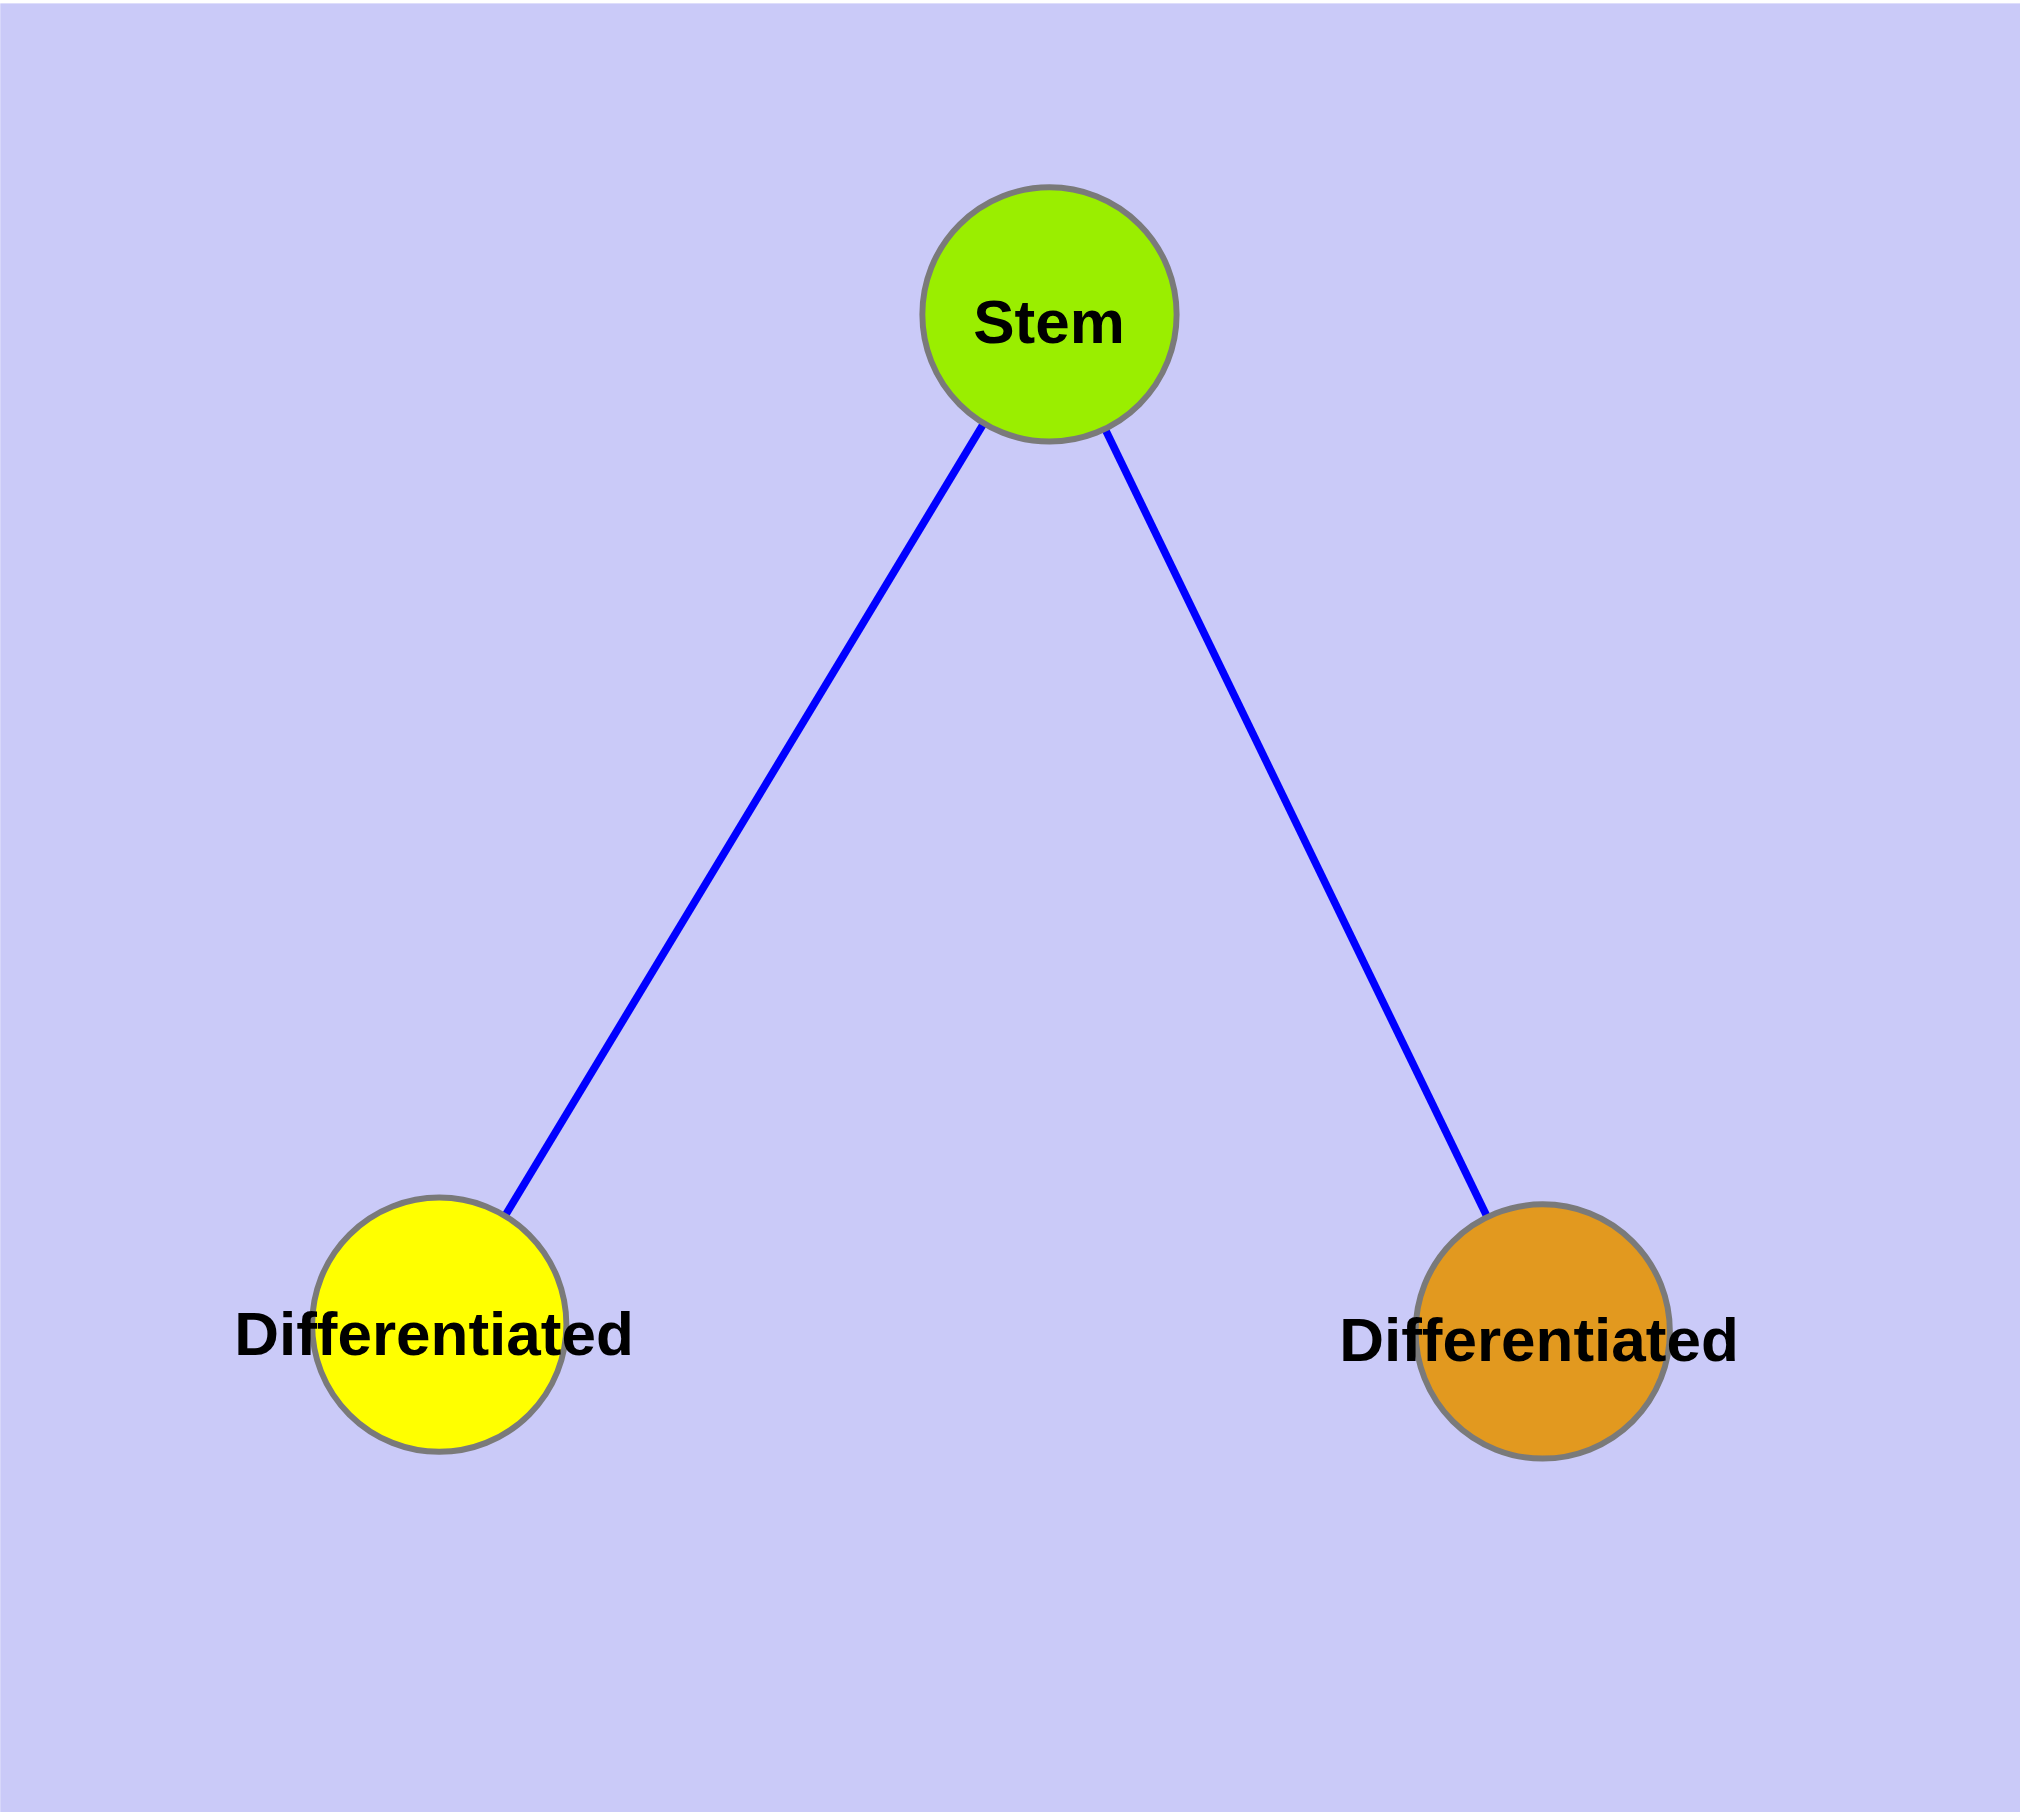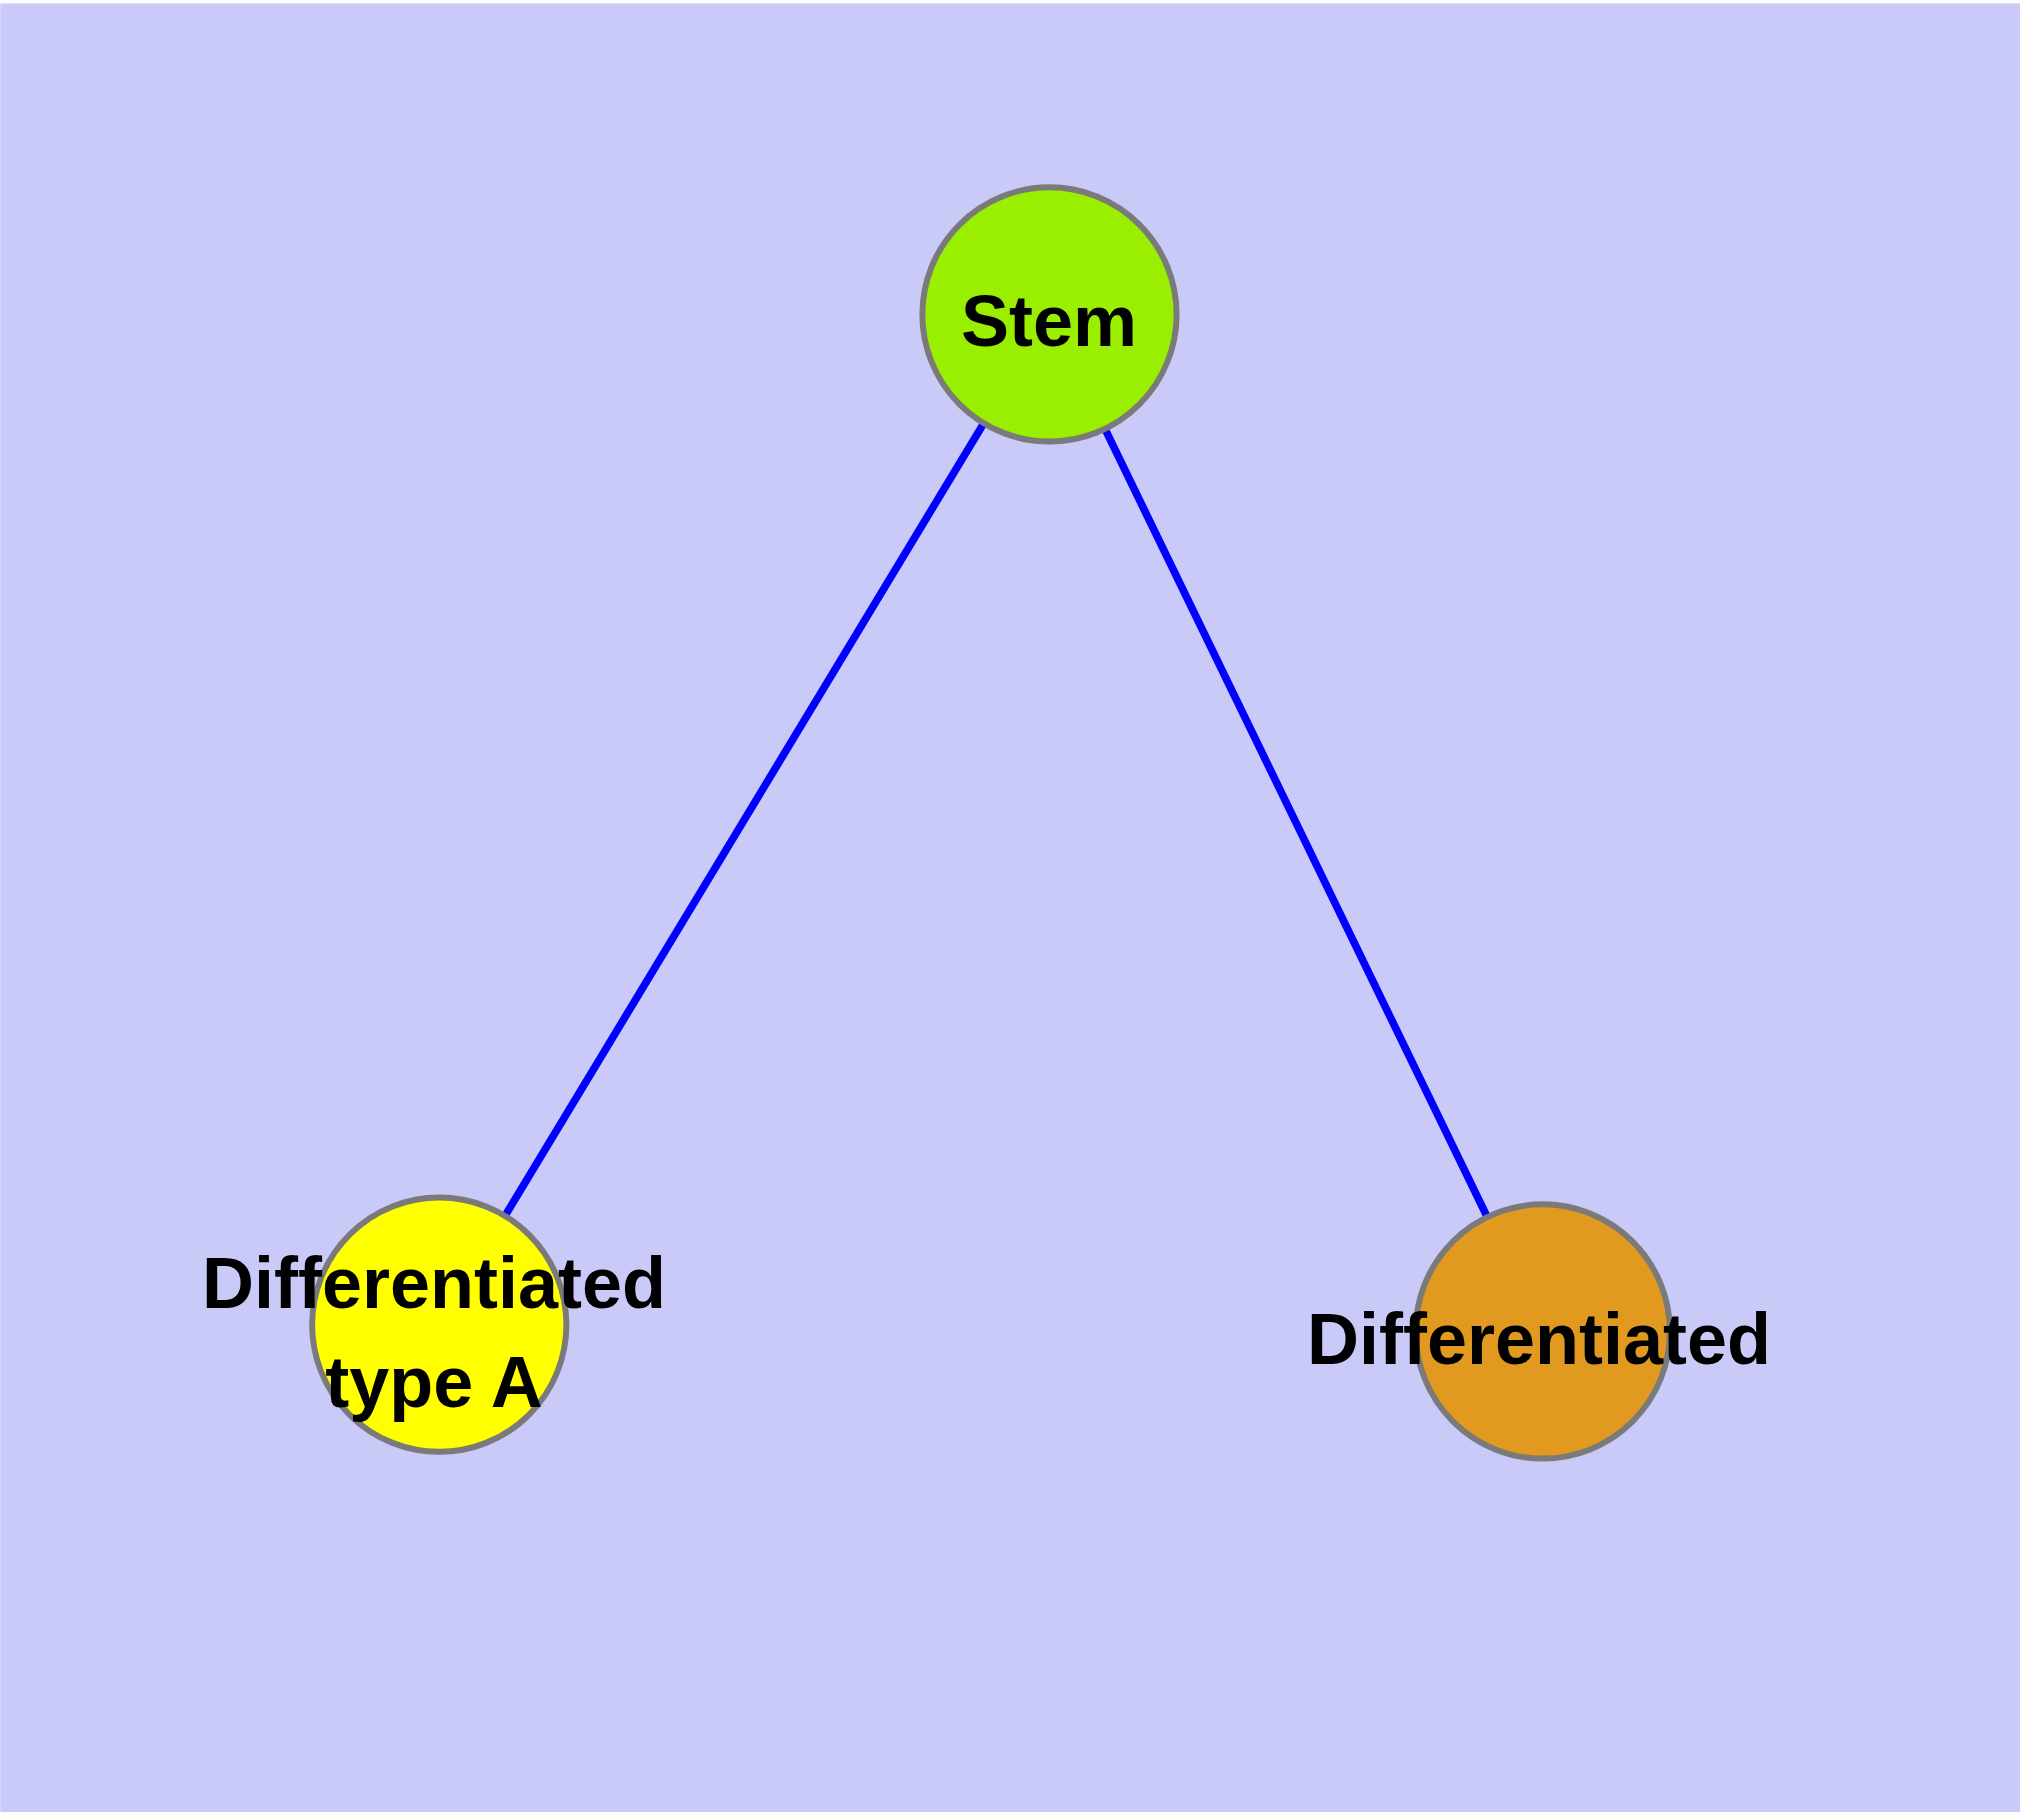--- a/index.html
+++ b/index.html
@@ -22,21 +22,21 @@
     stroke-width: 9px;
     fill: none;
   }
   .node-circle {
     stroke-width: 7px;
   }
   .node-label {
     position: absolute;
     transform: translate(-50%, -50%);
     font-weight: bold;
-    font-size: 72px;
+    font-size: 62px;
     line-height: 99px;
     color: #000000;
     text-align: center;
     white-space: nowrap;
   }
 </style>
 </head>
 <body>
 
 <div class="canvas">
@@ -55,21 +55,20 @@
 
     <circle class="node-circle" cx="1820" cy="1571" r="150" fill="#E2991F" stroke="#7A7A7A"></circle>
   </svg>
 
   <div class="node-label" style="left:1049px; top:321px;">
     <div>Stem</div>
   </div>
 
   <div class="node-label" style="left:434px; top:1333px;">
     <div>Differentiated</div>
-    <div>type A</div>
   </div>
 
   <div class="node-label" style="left:1539px; top:1339px;">
     <div>Differentiated</div>
   </div>
 
 </div>
 
 
 </body></html>

